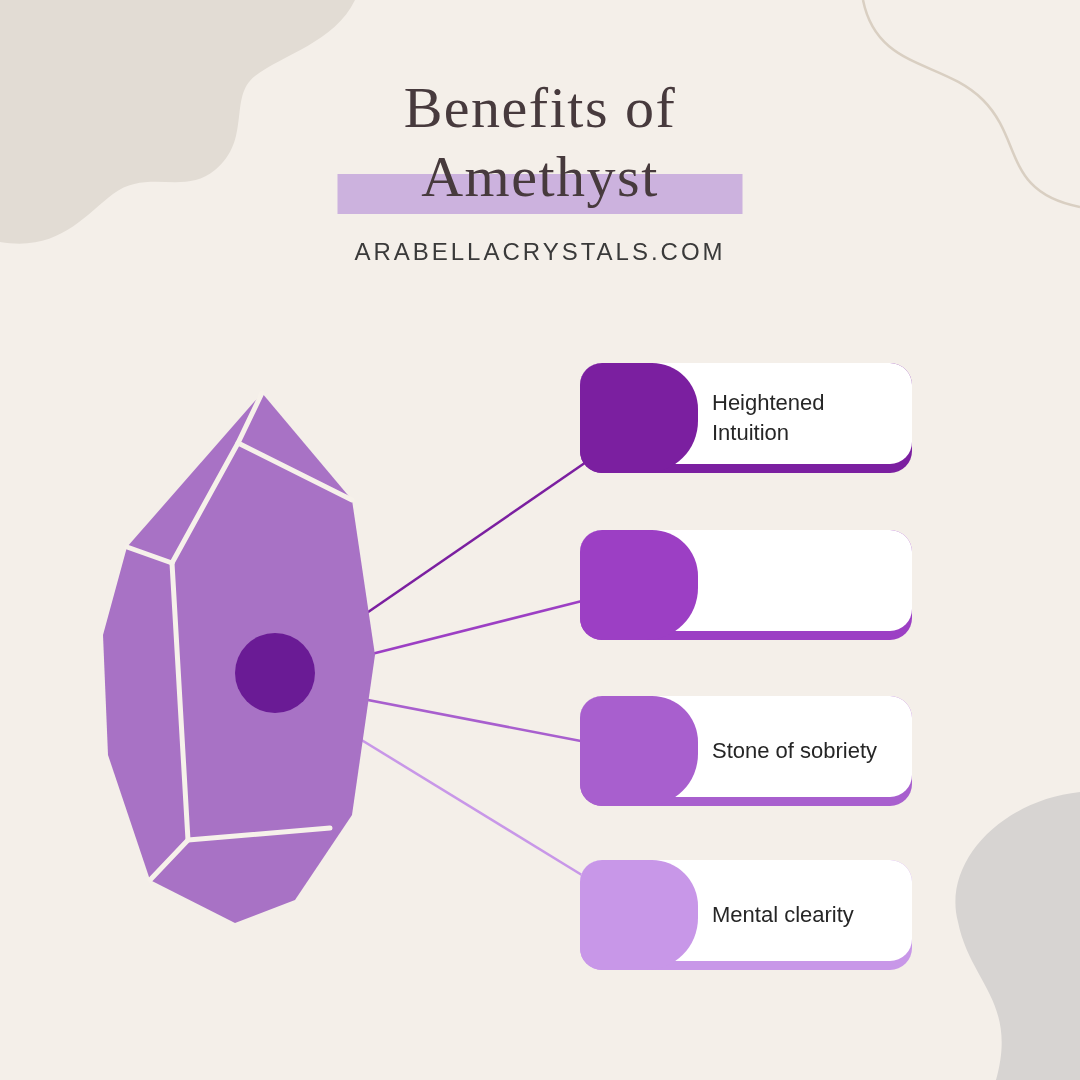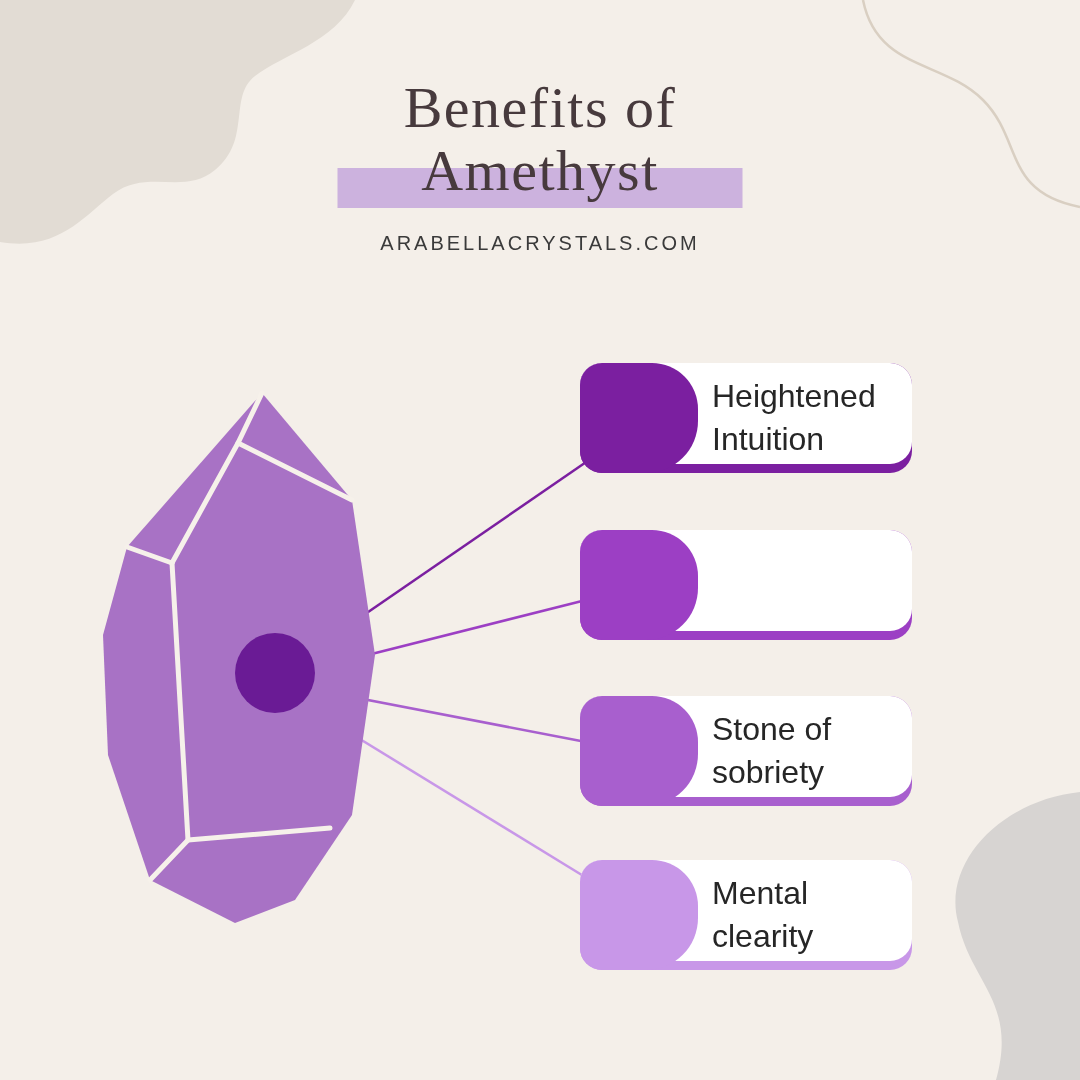--- a/index.html
+++ b/index.html
@@ -18,28 +18,28 @@
   .deco-tr { top:0; left:845px; }
   .deco-br { right:0; bottom:0; }
 
   
   .header { position:absolute; top:78px; left:0; width:100%; text-align:center; }
   .title-line {
     font-family:"Liberation Serif", serif;
     font-size:58px; font-weight:400; letter-spacing:1.5px;
     color:#473a3d; line-height:1.05;
   }
-  .line2-wrap { position:relative; display:inline-block; margin-top:2px; }
+  .line2-wrap { position:relative; display:inline-block; margin-top:8px; }
   .title-highlight {
     position:absolute; left:50%; transform:translateX(-50%);
     top:27px; width:405px; height:40px; background:#ccb2de; z-index:0;
   }
   .line2-text { position:relative; z-index:1; }
   .website {
-    margin-top:30px; font-size:20px; letter-spacing:3px;
+    margin-top:30px; font-size:24px; letter-spacing:3px;
     color:#3a3a3a; font-weight:400;
   }
 
   
   .crystal-wrap { position:absolute; left:90px; top:380px; }
 
   
   .connectors { position:absolute; inset:0; pointer-events:none; }
 
   
@@ -47,21 +47,21 @@
   .card-bg { position:absolute; inset:0; background:var(--c,#8e24aa); border-radius:22px; }
   .card-white { position:absolute; left:0; right:0; top:0; bottom:9px; background:#ffffff; border-radius:22px; }
   .card-tab {
     position:absolute; left:0; top:0; bottom:0; width:118px;
     background:var(--c,#8e24aa);
     border-radius:22px 46px 52px 22px;
   }
   .card-label {
     position:absolute; left:132px; right:12px; top:50%;
     transform:translateY(-50%);
-    font-size:32px; color:#262626; line-height:1.35;
+    font-size:22px; color:#262626; line-height:1.35;
   }
   .card-1 { top:363px; }
   .card-2 { top:530px; }
   .card-3 { top:696px; }
   .card-4 { top:860px; }
 </style>
 </head>
 <body>
 
 <div class="canvas">

